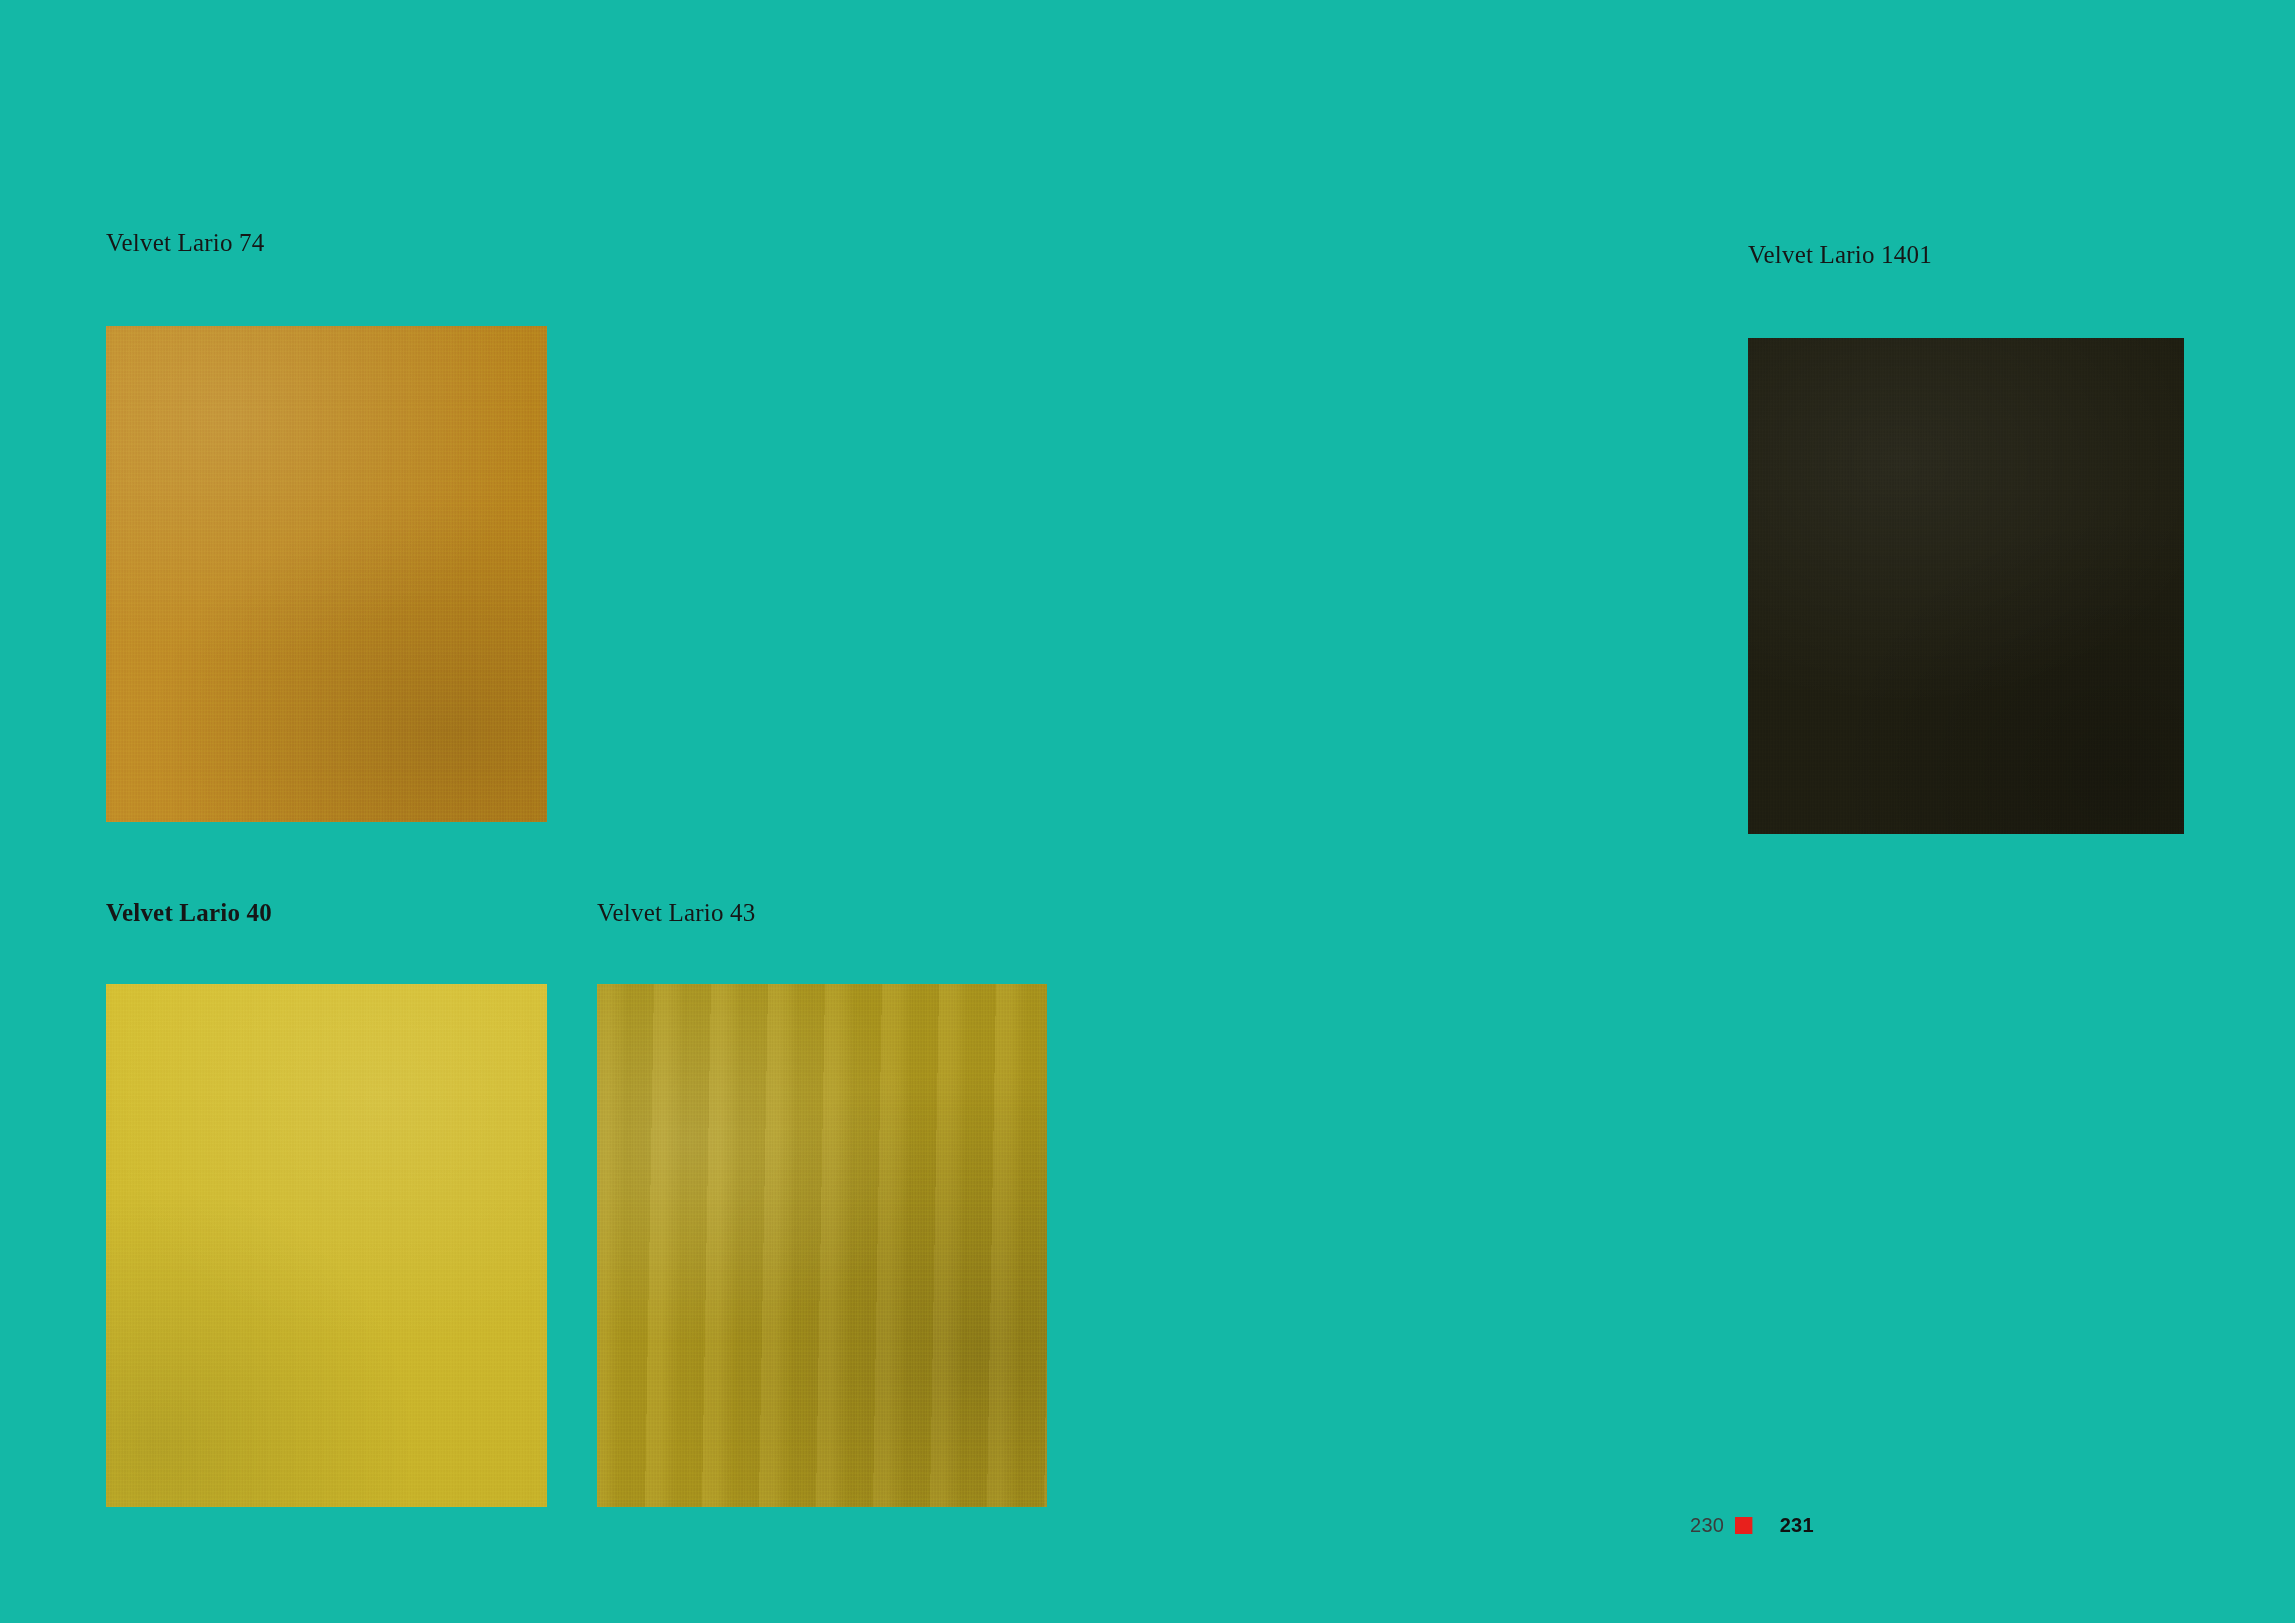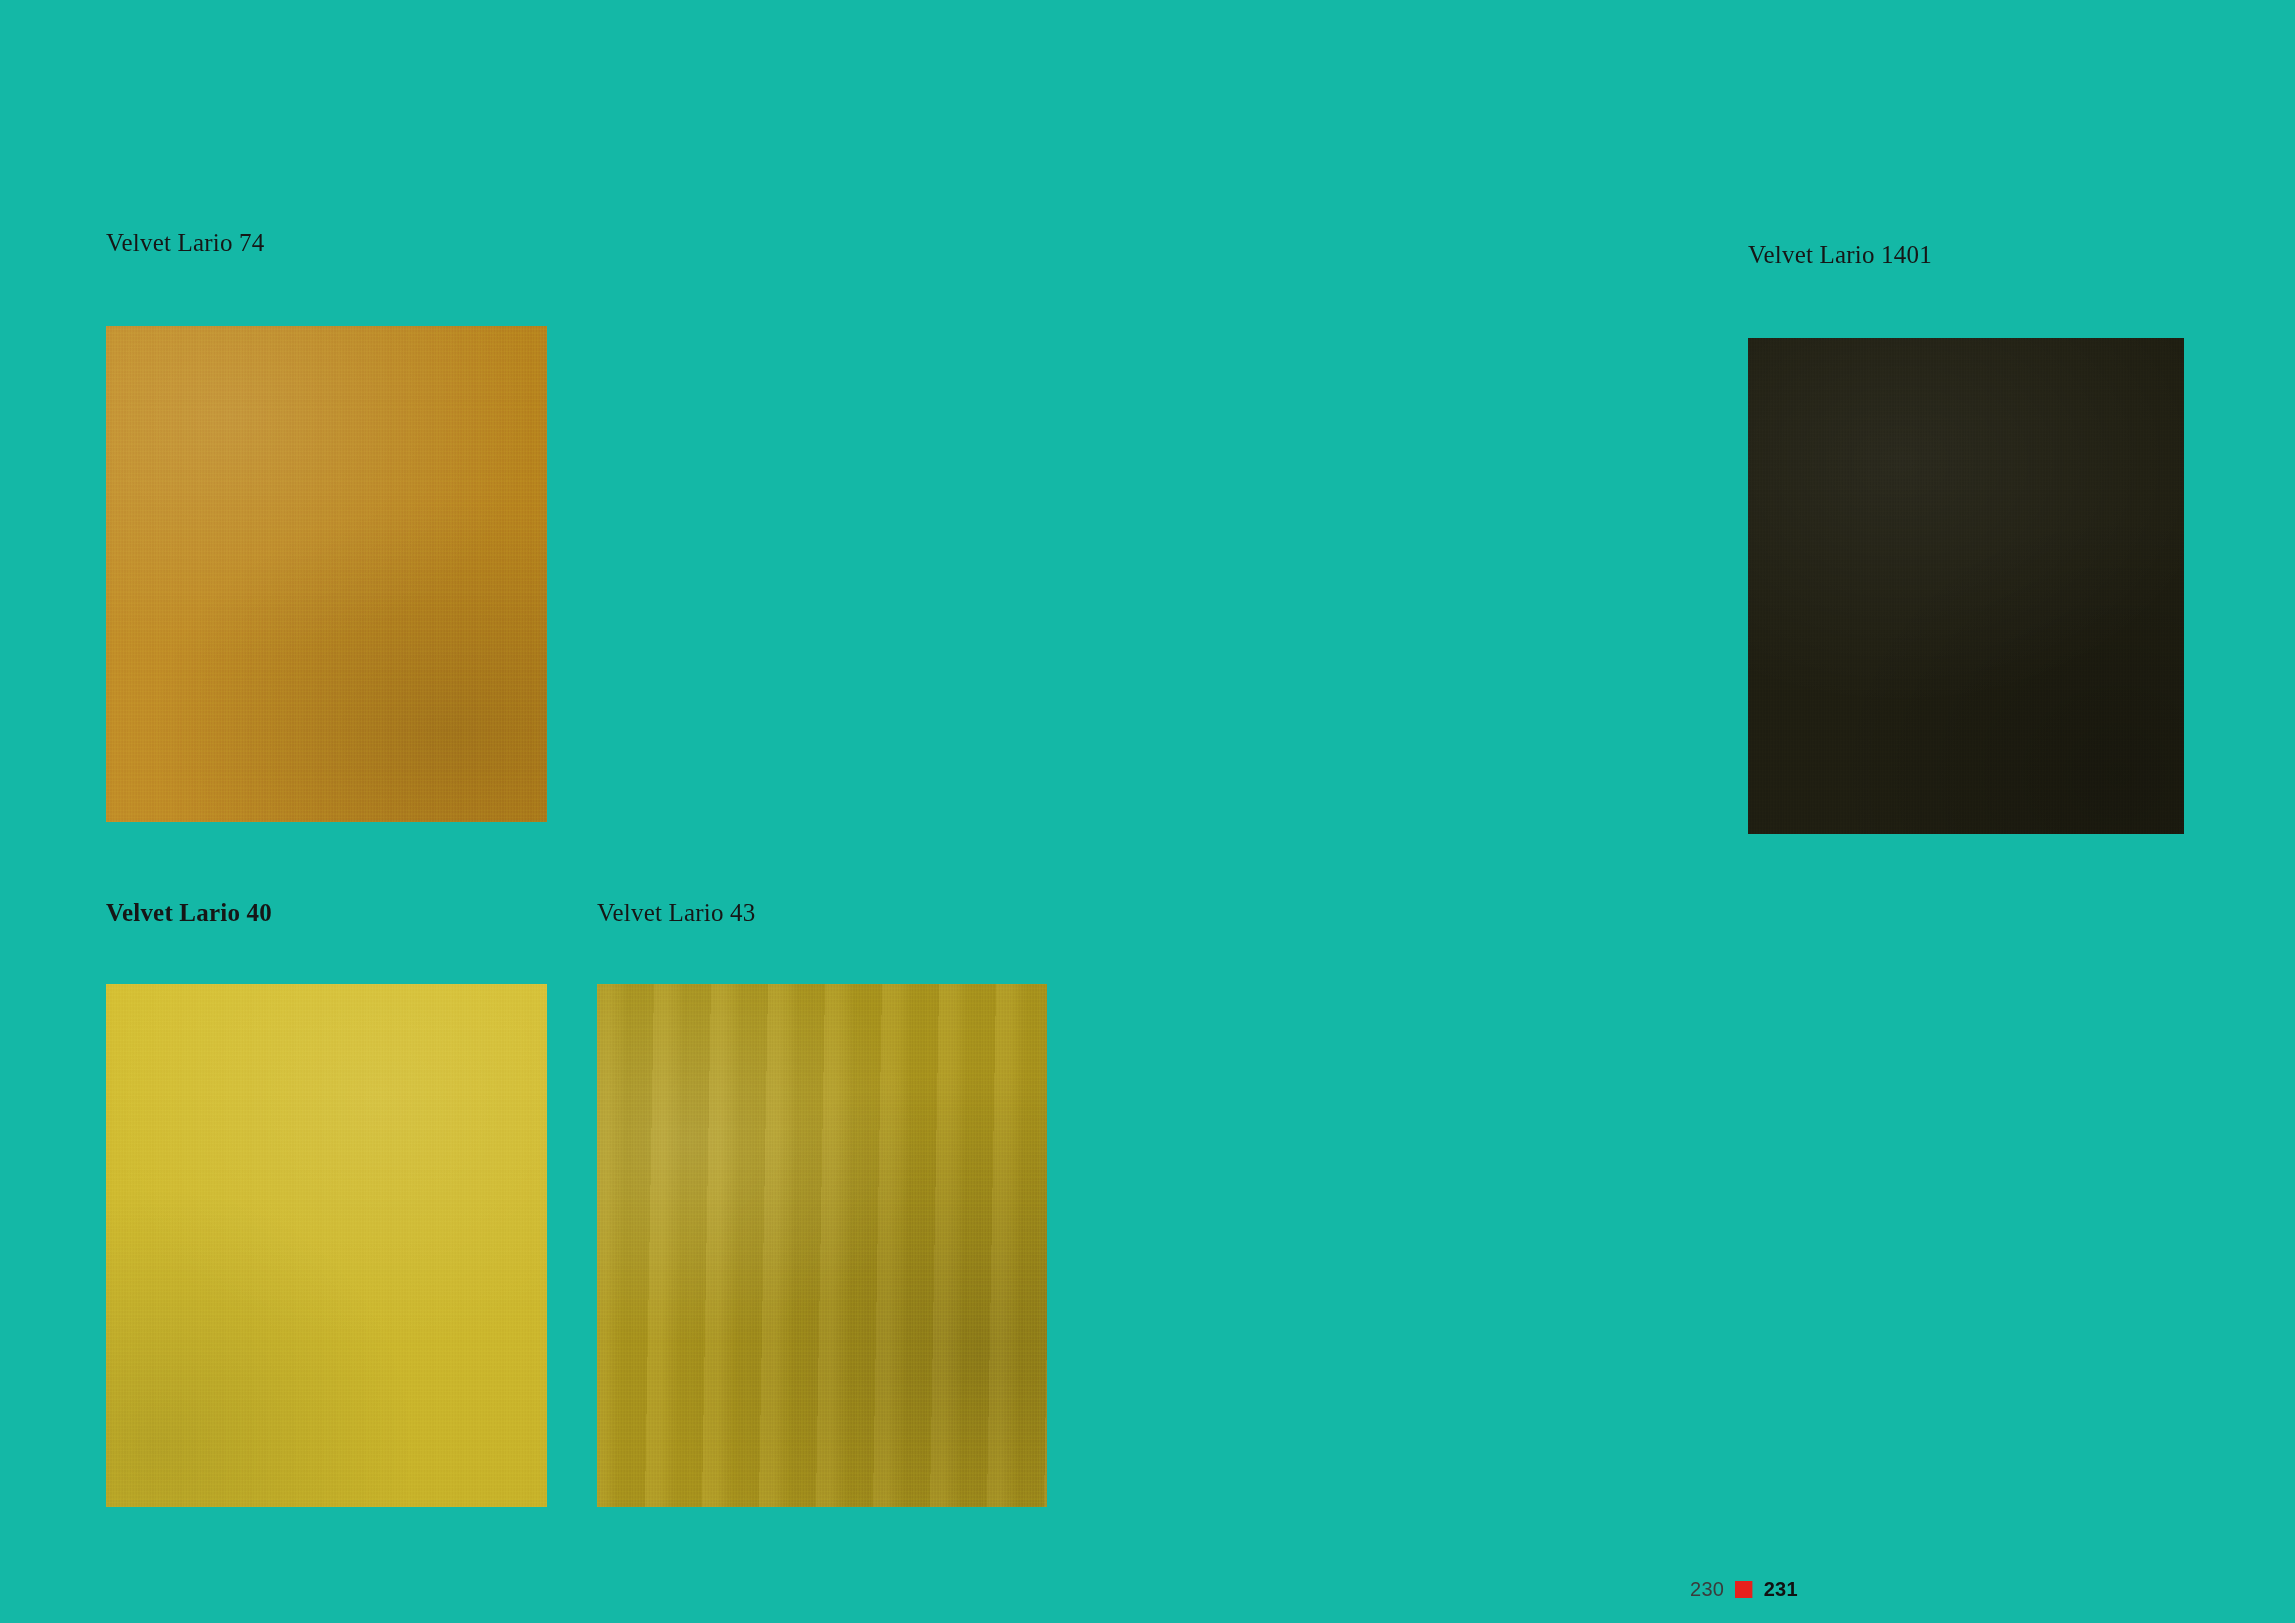--- a/index.html
+++ b/index.html
@@ -110,20 +110,21 @@
   .folio-mark {
     width: 17.4px;
     height: 17.4px;
     display: block;
   }
   .folio-right {
     font-size: 20px;
     color: #111111;
     font-weight: 700;
     letter-spacing: 0.3px;
+    margin-left: 16px;
   }
 </style>
 </head>
 <body>
 
 <div class="page">
 
   <div class="swatch-entry" style="left:106px; top:228px;">
     <div class="swatch-label">Velvet Lario 74</div>
     <div class="swatch-chip" style="width:441px; height:496px; margin-top:69px; background-color:#c08a1e;">
@@ -151,21 +152,21 @@
   </div>
 
   <div class="swatch-entry" style="left:597px; top:898px;">
     <div class="swatch-label">Velvet Lario 43</div>
     <div class="swatch-chip" style="width:450px; height:523px; margin-top:57px; background-color:#b09a1e;">
       <span class="tex nap-b"></span>
       <span class="tex grain"></span>
     </div>
   </div>
 
-  <div class="folio" style="left:1690px; top:1578px;gap:11px;">
+  <div class="folio" style="left:1690px; top:1514px;gap:11px;">
     <span class="folio-left">230</span>
     <svg class="folio-mark" viewBox="0 0 19 19">
       <rect x="0" y="0" width="19" height="19" fill="#e8201c"></rect>
     </svg>
     <span class="folio-right">231</span>
   </div>
 
 </div>
 
 

